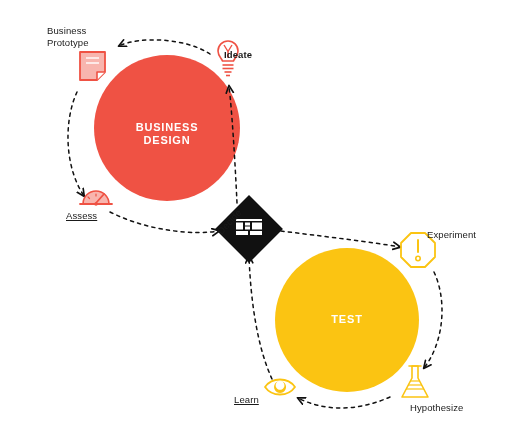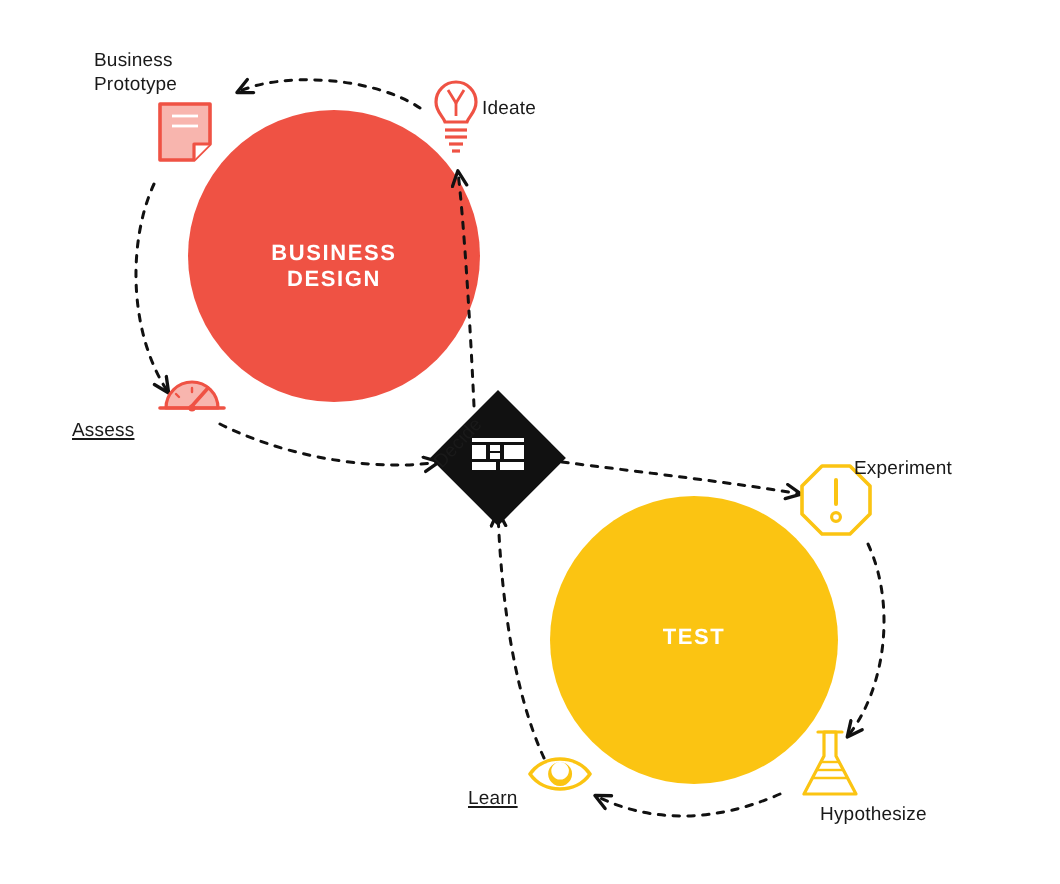--- a/index.html
+++ b/index.html
@@ -95,23 +95,23 @@
   </svg>
 
   <div class="circle-text" style="left:107px;top:121px;width:120px;">BUSINESS
 DESIGN</div>
 
   <div class="circle-text" style="left:307px;top:313px;width:80px;">TEST</div>
 
   <div class="lbl" style="left:47px;top:25px;width:70px;">Business
 Prototype</div>
 
-  <div class="lbl" style="left:241px;top:49px;">Ideate</div>
+  <div class="lbl" style="left:224px;top:49px;font-weight:bold;">Ideate</div>
 
-  <div class="lbl" style="left:36px;top:210px;text-decoration:underline;">Assess</div>
+  <div class="lbl" style="left:66px;top:210px;text-decoration:underline;">Assess</div>
 
   <div class="lbl" style="left:427px;top:229px;">Experiment</div>
 
   <div class="lbl" style="left:410px;top:402px;">Hypothesize</div>
 
   <div class="lbl" style="left:234px;top:394px;text-decoration:underline;">Learn</div>
 
   <div class="lbl" style="left:215px;top:229px;transform:rotate(-47deg);transform-origin:left top;">Decide</div>
 
 </div>

